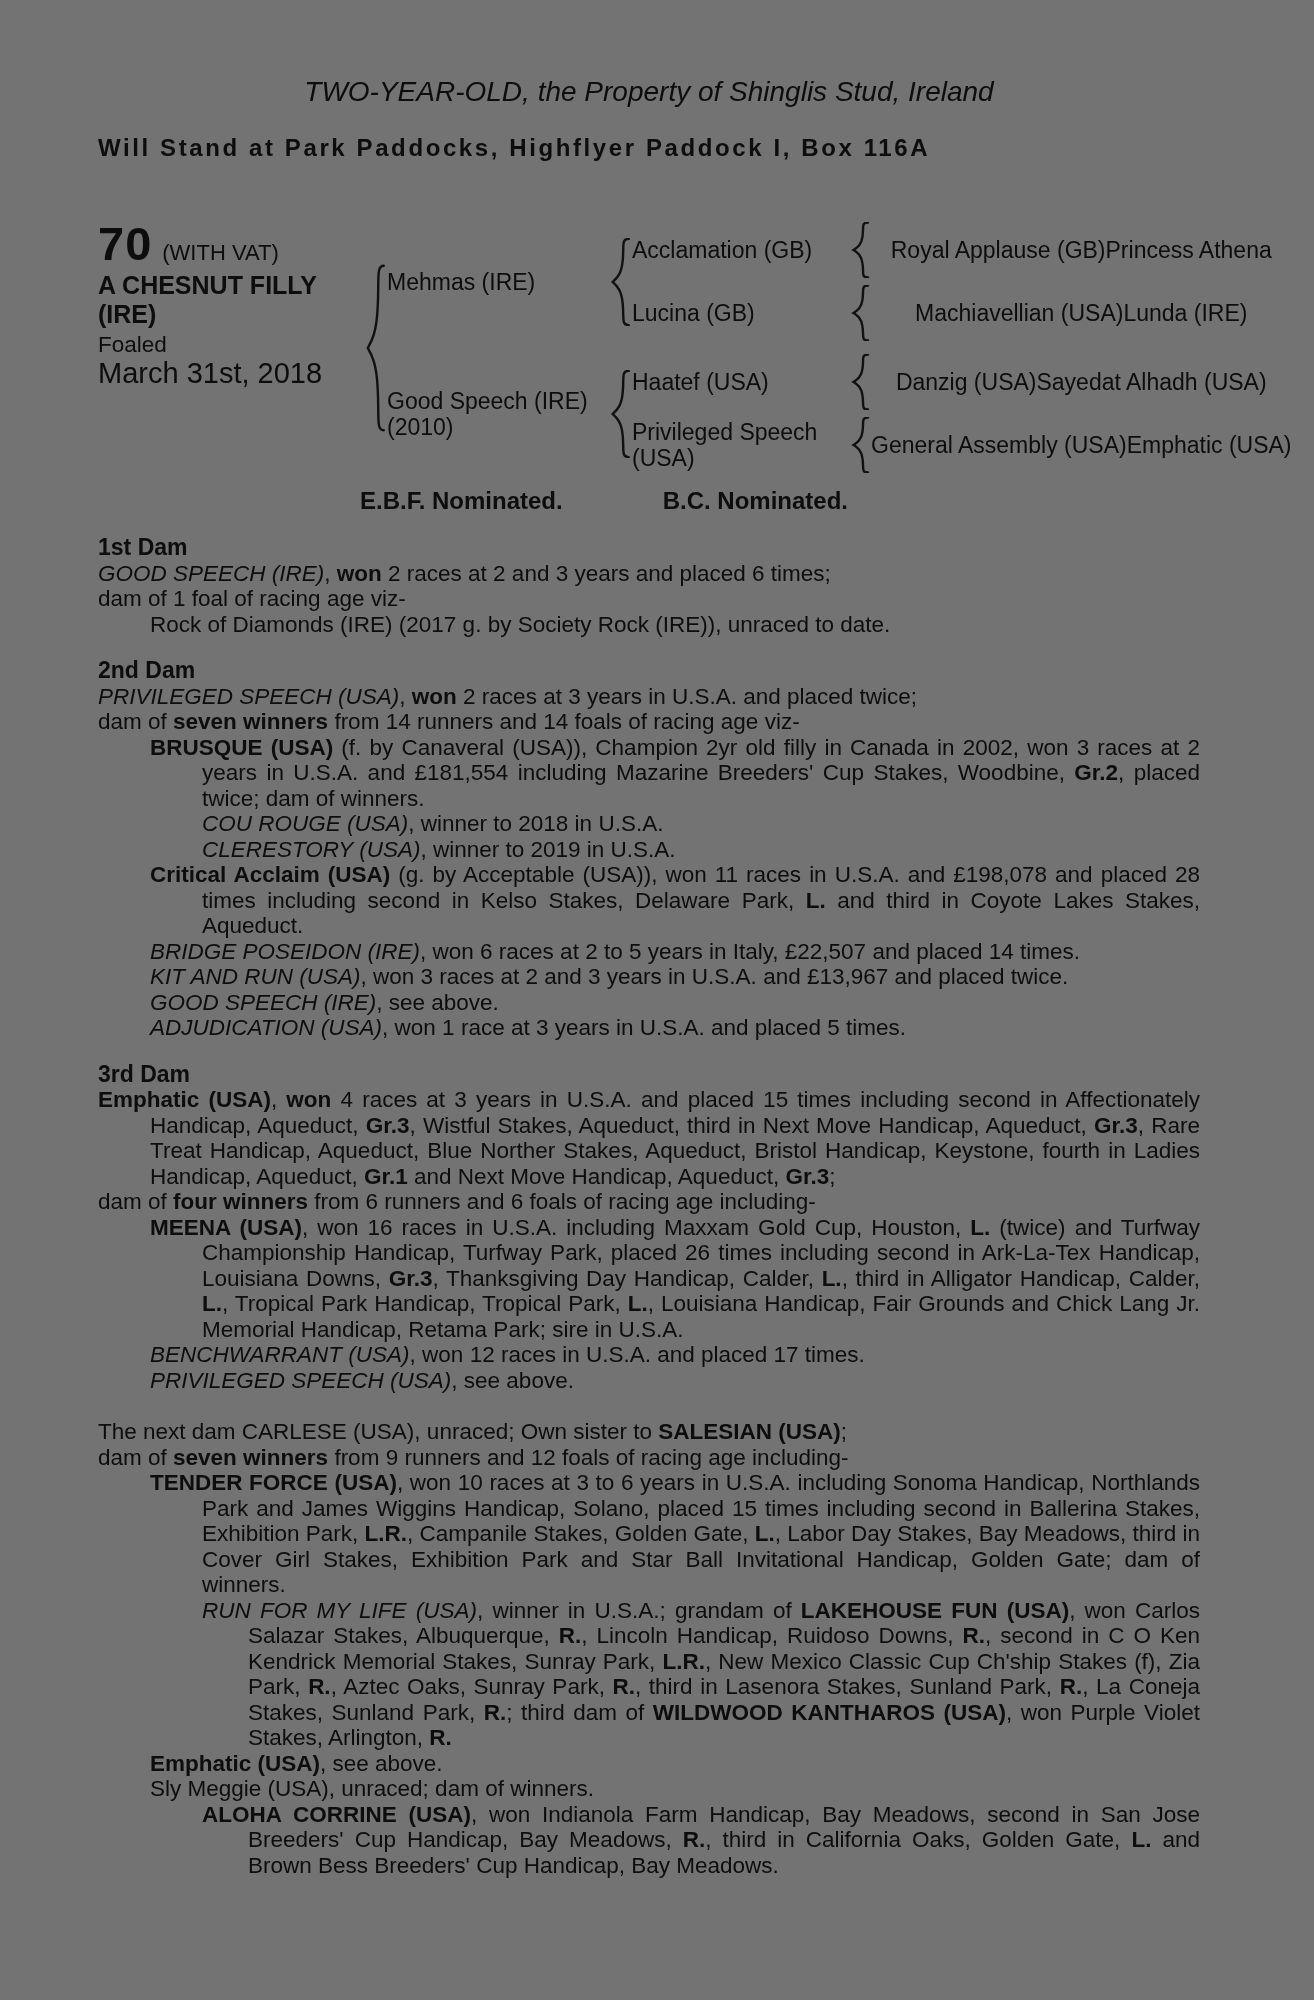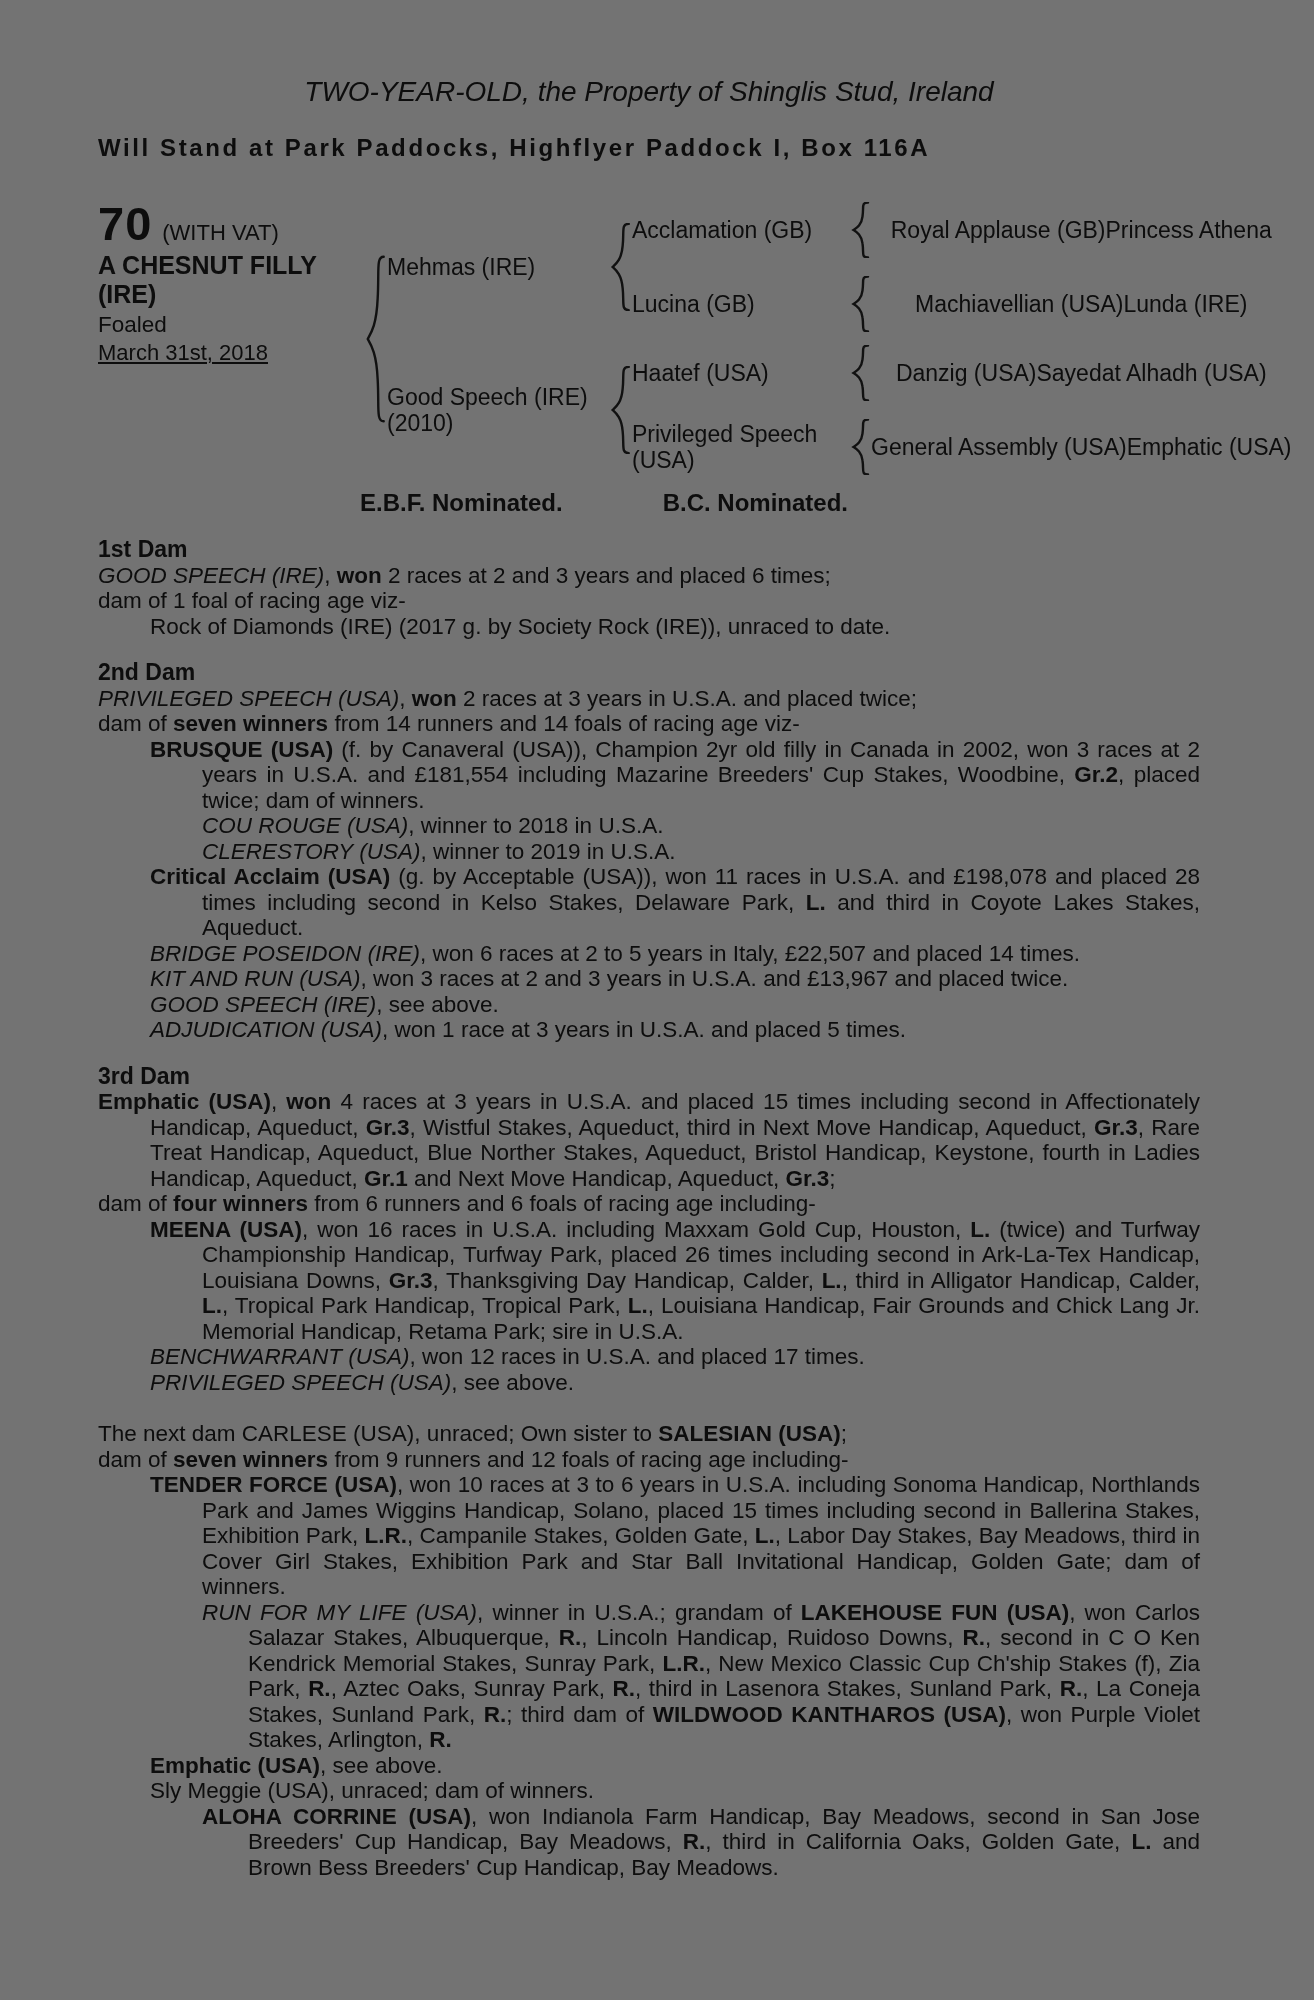--- a/index.html
+++ b/index.html
@@ -29,44 +29,44 @@
   }
   .standline {
     margin-top: 26px;
     font-weight: bold;
     font-size: 24px;
     line-height: 28px;
     letter-spacing: 2.6px;
     white-space: nowrap;
   }
   
-  .ped { display: flex; margin-top: 40px; align-items: stretch; }
+  .ped { display: flex; margin-top: 60px; align-items: stretch; }
   .lot { width: 267px; flex: none; }
   .lot-no-row { display: flex; align-items: baseline; }
   .lot-number { font-weight: bold; font-size: 47px; line-height: 44px; letter-spacing: 1px; }
   .lot-vat { font-size: 22px; margin-left: 10px; }
   .lot-name { font-weight: bold; font-size: 25px; line-height: 29px; margin-top: 5px; white-space: nowrap; }
   .lot-suffix { font-weight: bold; font-size: 25px; line-height: 29px; }
   .lot-foaled { font-size: 22.5px; line-height: 28px; margin-top: 2px; }
-  .lot-date { font-size: 22px; line-height: 28px; text-decoration: underline; }
+  .lot-date { font-size: 29px; line-height: 28px; }
 
   .tree { flex: 1; display: flex; align-items: center; }
   .brace { flex: none; display: flex; align-items: center; justify-content: center; }
   .brace svg { display: block; }
   .b-big  { width: 22px; height: 168px; }
   .b-mid  { width: 22px; height: 88px; }
   .b-sml  { width: 20px; height: 56px; }
   .b-big svg { width: 22px; height: 168px; }
   .b-mid svg { width: 22px; height: 88px; }
   .b-sml svg { width: 20px; height: 56px; }
 
   .gen2col { flex: 1; display: flex; flex-direction: column; gap: 13px; }
   .unit2 { display: flex; align-items: center; }
   .name2 { width: 223px; flex: none; font-size: 23px; line-height: 26px; }
-  .sub { flex: 1; display: flex; flex-direction: column; gap: 18px; }
+  .sub { flex: 1; display: flex; flex-direction: column; gap: 7px; }
   .unit3 { display: flex; align-items: center; }
   .name3 { width: 219px; flex: none; font-size: 23px; line-height: 26px; }
   .gen4col { flex: 1; display: flex; flex-direction: row; justify-content: center; }
   .name4 { font-size: 23px; line-height: 25px; white-space: nowrap; }
 
   .nom-row { display: flex; margin-top: 14px; font-weight: bold; font-size: 24px; line-height: 27px; }
   .nom-ebf { margin-left: 262px; text-align: center; }
   .nom-bc  { margin-left: 100px; }
 
   

